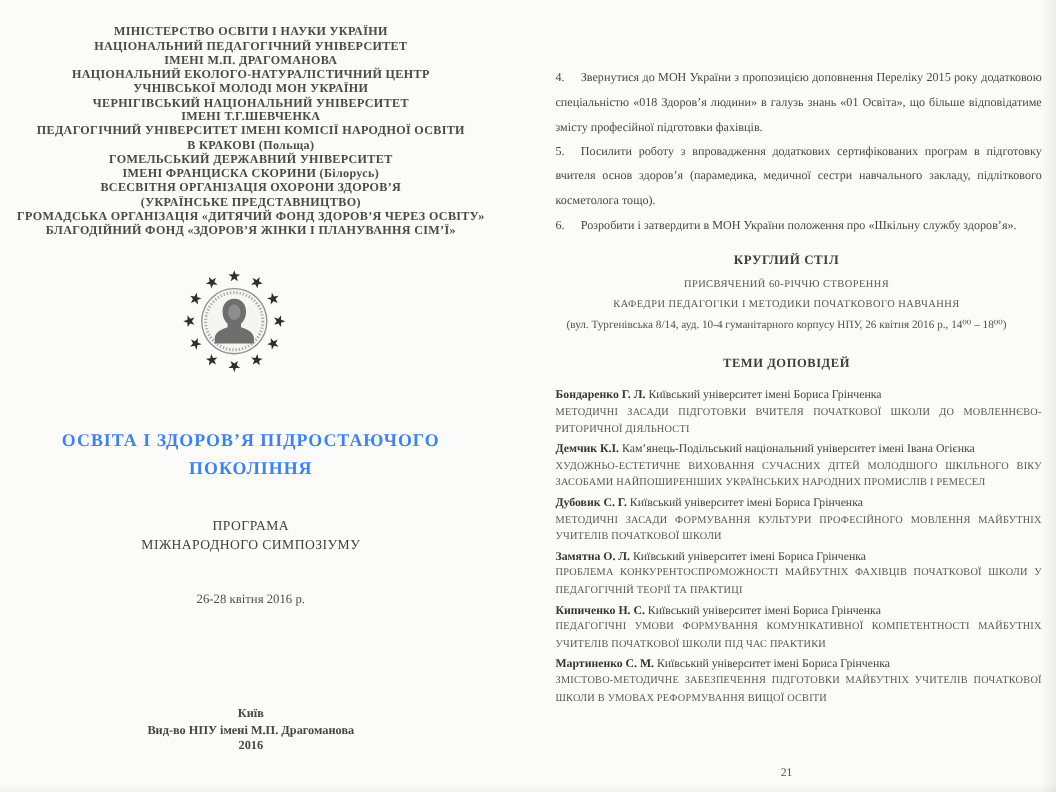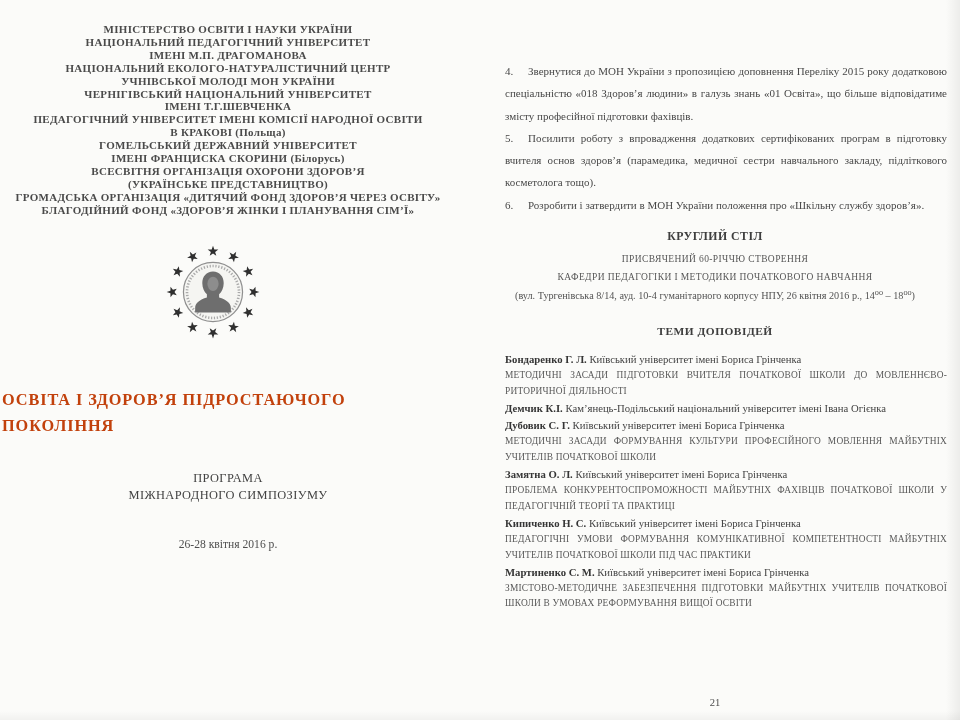--- a/index.html
+++ b/index.html
@@ -8,22 +8,22 @@
     background:#fbfbf9;
     font-family:"Liberation Serif","DejaVu Serif",serif;
     color:#3d3d3d;
   }
   
   .page-left{position:absolute;left:2px;top:0;width:452px;height:720px;}
   .inst-header{margin-top:23px;text-align:center;font-weight:bold;
     font-size:11px;line-height:12.9px;letter-spacing:.3px;color:#4a4a4a;}
   .inst-header div{white-space:nowrap;}
   .emblem{position:absolute;left:158px;top:239px;width:106px;height:106px;}
-  .doc-title{position:absolute;top:387px;left:0;width:452px;
-    font-size:16.3px;font-weight:bold;letter-spacing:.9px;line-height:26px;color:#c2410c;}
+  .doc-title{position:absolute;top:387px;left:0;width:452px;text-align:center;
+    font-size:16.3px;font-weight:bold;letter-spacing:.9px;line-height:26px;color:#3b82f6;}
   .doc-subtitle{position:absolute;top:470px;left:0;width:452px;text-align:center;
     font-size:12.4px;font-weight:normal;letter-spacing:.4px;line-height:16.5px;color:#424242;}
   .doc-dates{position:absolute;top:538px;left:0;width:452px;text-align:center;
     font-size:11.6px;color:#4e4e4e;}
   .imprint{position:absolute;top:642px;left:0;width:452px;text-align:center;
     font-size:11.2px;font-weight:bold;line-height:14.5px;color:#454545;}
   
   .page-right{position:absolute;left:480px;top:0;width:470px;height:720px;margin-top:33px;}
   .res-list{position:absolute;top:27px;left:25px;width:442px;}
   .res-item{margin:0;text-align:justify;font-size:11px;line-height:22.3px;color:#484848;}
@@ -101,20 +101,25 @@
     <div>ПОКОЛІННЯ</div>
   </div>
 
   <div class="doc-subtitle">
     <div>ПРОГРАМА</div>
     <div>МІЖНАРОДНОГО СИМПОЗІУМУ</div>
   </div>
 
   <div class="doc-dates">26-28 квітня 2016 р.</div>
 
+  <div class="imprint">
+    <div>Київ</div>
+    <div>Вид-во НПУ імені М.П. Драгоманова</div>
+    <div>2016</div>
+  </div>
 
 </div>
 
 <div class="page-right">
 
   <div class="res-list">
     <p class="res-item"><span class="res-num">4.</span><span>Звернутися до МОН України з пропозицією доповнення Переліку 2015 року додатковою спеціальністю «018 Здоров’я людини» в галузь знань «01 Освіта», що більше відповідатиме змісту професійної підготовки фахівців.</span></p>
     <p class="res-item"><span class="res-num">5.</span><span>Посилити роботу з впровадження додаткових сертифікованих програм в підготовку вчителя основ здоров’я (парамедика, медичної сестри навчального закладу, підліткового косметолога тощо).</span></p>
     <p class="res-item"><span class="res-num">6.</span><span>Розробити і затвердити в МОН України положення про «Шкільну службу здоров’я».</span></p>
   </div>
@@ -127,20 +132,21 @@
     <p class="topics-heading">ТЕМИ ДОПОВІДЕЙ</p>
   </div>
 
   <div class="speakers">
     <div class="sp">
       <p class="sp-line"><b>Бондаренко Г. Л.</b> <span>Київський університет імені Бориса Грінченка</span></p>
       <p class="sp-topic">МЕТОДИЧНІ ЗАСАДИ ПІДГОТОВКИ ВЧИТЕЛЯ ПОЧАТКОВОЇ ШКОЛИ ДО МОВЛЕННЄВО-РИТОРИЧНОЇ ДІЯЛЬНОСТІ</p>
     </div>
     <div class="sp">
       <p class="sp-line"><b>Демчик К.І.</b> <span>Кам’янець-Подільський національний університет імені Івана Огієнка</span></p>
+      <p class="sp-topic">ХУДОЖНЬО-ЕСТЕТИЧНЕ ВИХОВАННЯ СУЧАСНИХ ДІТЕЙ МОЛОДШОГО ШКІЛЬНОГО ВІКУ ЗАСОБАМИ НАЙПОШИРЕНІШИХ УКРАЇНСЬКИХ НАРОДНИХ ПРОМИСЛІВ І РЕМЕСЕЛ</p>
     </div>
     <div class="sp">
       <p class="sp-line"><b>Дубовик С. Г.</b> <span>Київський університет імені Бориса Грінченка</span></p>
       <p class="sp-topic">МЕТОДИЧНІ ЗАСАДИ ФОРМУВАННЯ КУЛЬТУРИ ПРОФЕСІЙНОГО МОВЛЕННЯ МАЙБУТНІХ УЧИТЕЛІВ ПОЧАТКОВОЇ ШКОЛИ</p>
     </div>
     <div class="sp">
       <p class="sp-line"><b>Замятна О. Л.</b> <span>Київський університет імені Бориса Грінченка</span></p>
       <p class="sp-topic">ПРОБЛЕМА КОНКУРЕНТОСПРОМОЖНОСТІ МАЙБУТНІХ ФАХІВЦІВ ПОЧАТКОВОЇ ШКОЛИ У ПЕДАГОГІЧНІЙ ТЕОРІЇ ТА ПРАКТИЦІ</p>
     </div>
     <div class="sp">

